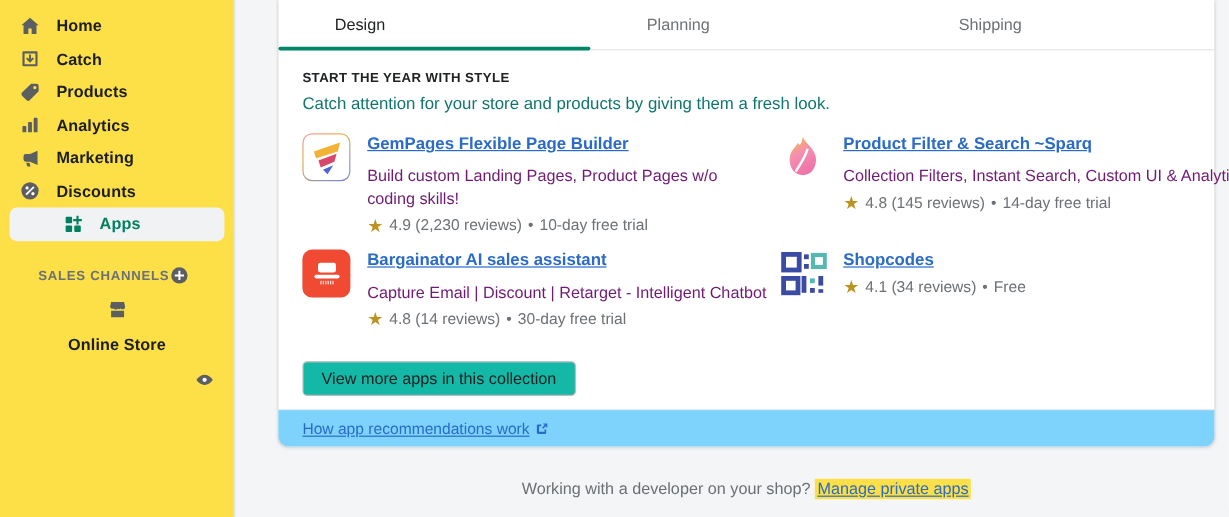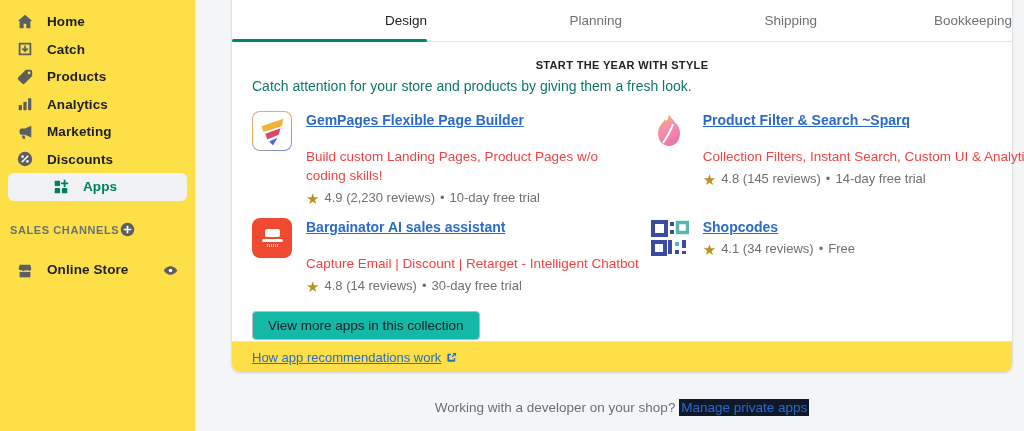--- a/index.html
+++ b/index.html
@@ -23,45 +23,45 @@
     border-radius:6px; cursor:pointer;
   }
   .nav-icon { width:18px; height:18px; flex:none; color:#5c5f62; display:flex; align-items:center; justify-content:center; }
   .nav-icon svg { width:18px; height:18px; display:block; }
   .nav-label { font-size:13.5px; font-weight:600; color:#1c1e1f; letter-spacing:.1px; }
   .nav-item.active { background:#f1f2f3;padding-left:44px; }
   .nav-item.active .nav-label { color:#008060; }
   .nav-item.active .nav-icon { color:#008060; }
   .channels-header {
     margin-top:17px; height:24px; padding:0 15px 0 10px;
-    display:flex; align-items:center; justify-content:flex-start;
+    display:flex; align-items:center; justify-content:center;
   }
   .channels-title { font-size:11px; font-weight:600; color:#6b7177; letter-spacing:.6px; }
   .hdr-icon { width:17px; height:17px; color:#5c5f62; cursor:pointer; }
   .hdr-icon svg { width:17px; height:17px; display:block; }
-  .channel-item { margin-top:20px; height:28px; display:flex; align-items:flex-start; }
+  .channel-item { margin-top:7px; height:28px; display:flex; align-items:center;flex-direction:column; }
   .channel-item .trailing { margin-left:auto; }
   
   .card {
     position:absolute; left:232px; top:0; width:780px; height:372px;
     background:#ffffff; border-radius:0 0 8px 8px;
     box-shadow:0 0 0 1px rgba(63,63,68,.05), 0 1px 3px rgba(63,63,68,.15);
   }
   .tabs { height:42px; display:flex; border-bottom:1px solid #e4e5e7; }
   .tab {
-    flex:1 1 0; display:flex; align-items:center; justify-content:flex-end;
+    flex:1 1 0; display:flex; align-items:center; justify-content:flex-start;
     font-size:13.5px; color:#6d7175; position:relative; cursor:pointer;padding-left:47px;
   }
   .tab.active { color:#202223; font-weight:500; }
   .tab.active::after {
     content:""; position:absolute; left:0; right:0; bottom:-1px; height:3px;
     background:#008767; border-radius:3px;
   }
   .content { padding:17px 20px 0 20px; }
-  .kicker { font-size:11px; font-weight:700; letter-spacing:.35px; color:#202223;text-align:center; }
+  .kicker { font-size:11px; font-weight:700; letter-spacing:.35px; color:#202223; }
   .subtitle { margin-top:7px; font-size:14px; color:#0f766e; }
   .apps-grid {
     margin-top:17px;
     display:grid; grid-template-columns:1fr 1fr;
     column-gap:10px; row-gap:11px;
   }
   .app-card { display:flex; gap:14px; min-height:79px; }
   .app-icon { width:40px; height:40px; flex:none; border-radius:8px; position:relative; }
   .app-icon svg { display:block; }
   .icon-gempages {
@@ -71,48 +71,48 @@
   .icon-gempages .inner { width:38px; height:38px; background:#fff; border-radius:7px; display:flex; align-items:center; justify-content:center; }
   .icon-bargainator { background:#f04a32; display:flex; flex-direction:column; align-items:center; justify-content:center; gap:2px; }
   .barg-screen { width:15px; height:8px; background:#fff; border-radius:2px; }
   .barg-base { width:21px; height:3px; background:#fff; border-radius:1.5px; }
   .barg-code { display:flex; gap:1px; align-items:center; }
   .barg-code i { display:block; width:1px; height:3px; background:rgba(255,255,255,.85); }
   .app-title {
     font-size:14px; font-weight:700; color:#2a6bc8;
     text-decoration:underline; line-height:17px; display:inline-block; cursor:pointer;
   }
-  .app-desc { margin-top:18px; font-size:13.5px; line-height:19px; color:#ef4444; max-width:312px; }
+  .app-desc { margin-top:8px; font-size:13.5px; line-height:19px; color:#701a75; max-width:312px; }
   .app-desc.nowrap { white-space:nowrap; max-width:none; }
   .rating { margin-top:4px; display:flex; align-items:center; gap:5px; font-size:13px; line-height:18px; color:#6d7175; }
   .star { color:#bd9220; font-size:15px; line-height:15px; }
   .dot { color:#6d7175; }
   .view-more {
     margin-top:14px; display:inline-block;
     background:#14b8a6; border:1px solid #b8bcbf; border-radius:4px;
     padding:6px 15px; font-size:13.5px; font-weight:500; color:#202223;
     font-family:inherit; cursor:pointer;
   }
   .card-footer {
     position:absolute; left:0; right:0; bottom:0; height:31px;
-    background:#fde047; border-top:1px solid #e4e5e7;
+    background:#7dd3fc; border-top:1px solid #e4e5e7;
     border-radius:0 0 8px 8px;
     display:flex; align-items:center; padding:0 20px;
   }
   .footer-link { font-size:13px; color:#2a6bc8; text-decoration:underline; cursor:pointer; }
   .ext-icon { display:inline-block; margin-left:5px; color:#2a6bc8; vertical-align:-1px; }
   .ext-icon svg { width:11px; height:11px; display:block; }
   
   .page-footer {
     position:absolute; left:232px; top:400px; width:780px;
     text-align:center; font-size:13.5px; color:#6b6f73;
   }
   .page-footer .mp-link {
-    color:#2a6bc8; cursor:pointer;
-    background:#0f172a; padding:1px 2px;text-align:right;
+    color:#2a6bc8; text-decoration:underline; cursor:pointer;
+    background:#fde047; padding:1px 2px;text-align:right;
   }
 </style>
 </head>
 <body>
 
 <nav class="sidebar">
 
   <div class="nav-item">
     <span class="nav-icon">
       <svg viewBox="0 0 20 20">
@@ -218,23 +218,20 @@
 
   <div class="tabs">
     <div class="tab active">
         <span>Design</span>
       </div>
     <div class="tab">
         <span>Planning</span>
       </div>
     <div class="tab">
         <span>Shipping</span>
-      </div>
-    <div class="tab">
-        <span>Bookkeeping</span>
       </div>
   </div>
 
   <div class="content">
     <div class="kicker">START THE YEAR WITH STYLE</div>
     <div class="subtitle">Catch attention for your store and products by giving them a fresh look.</div>
 
     <div class="apps-grid">
 
       <div class="app-card">

